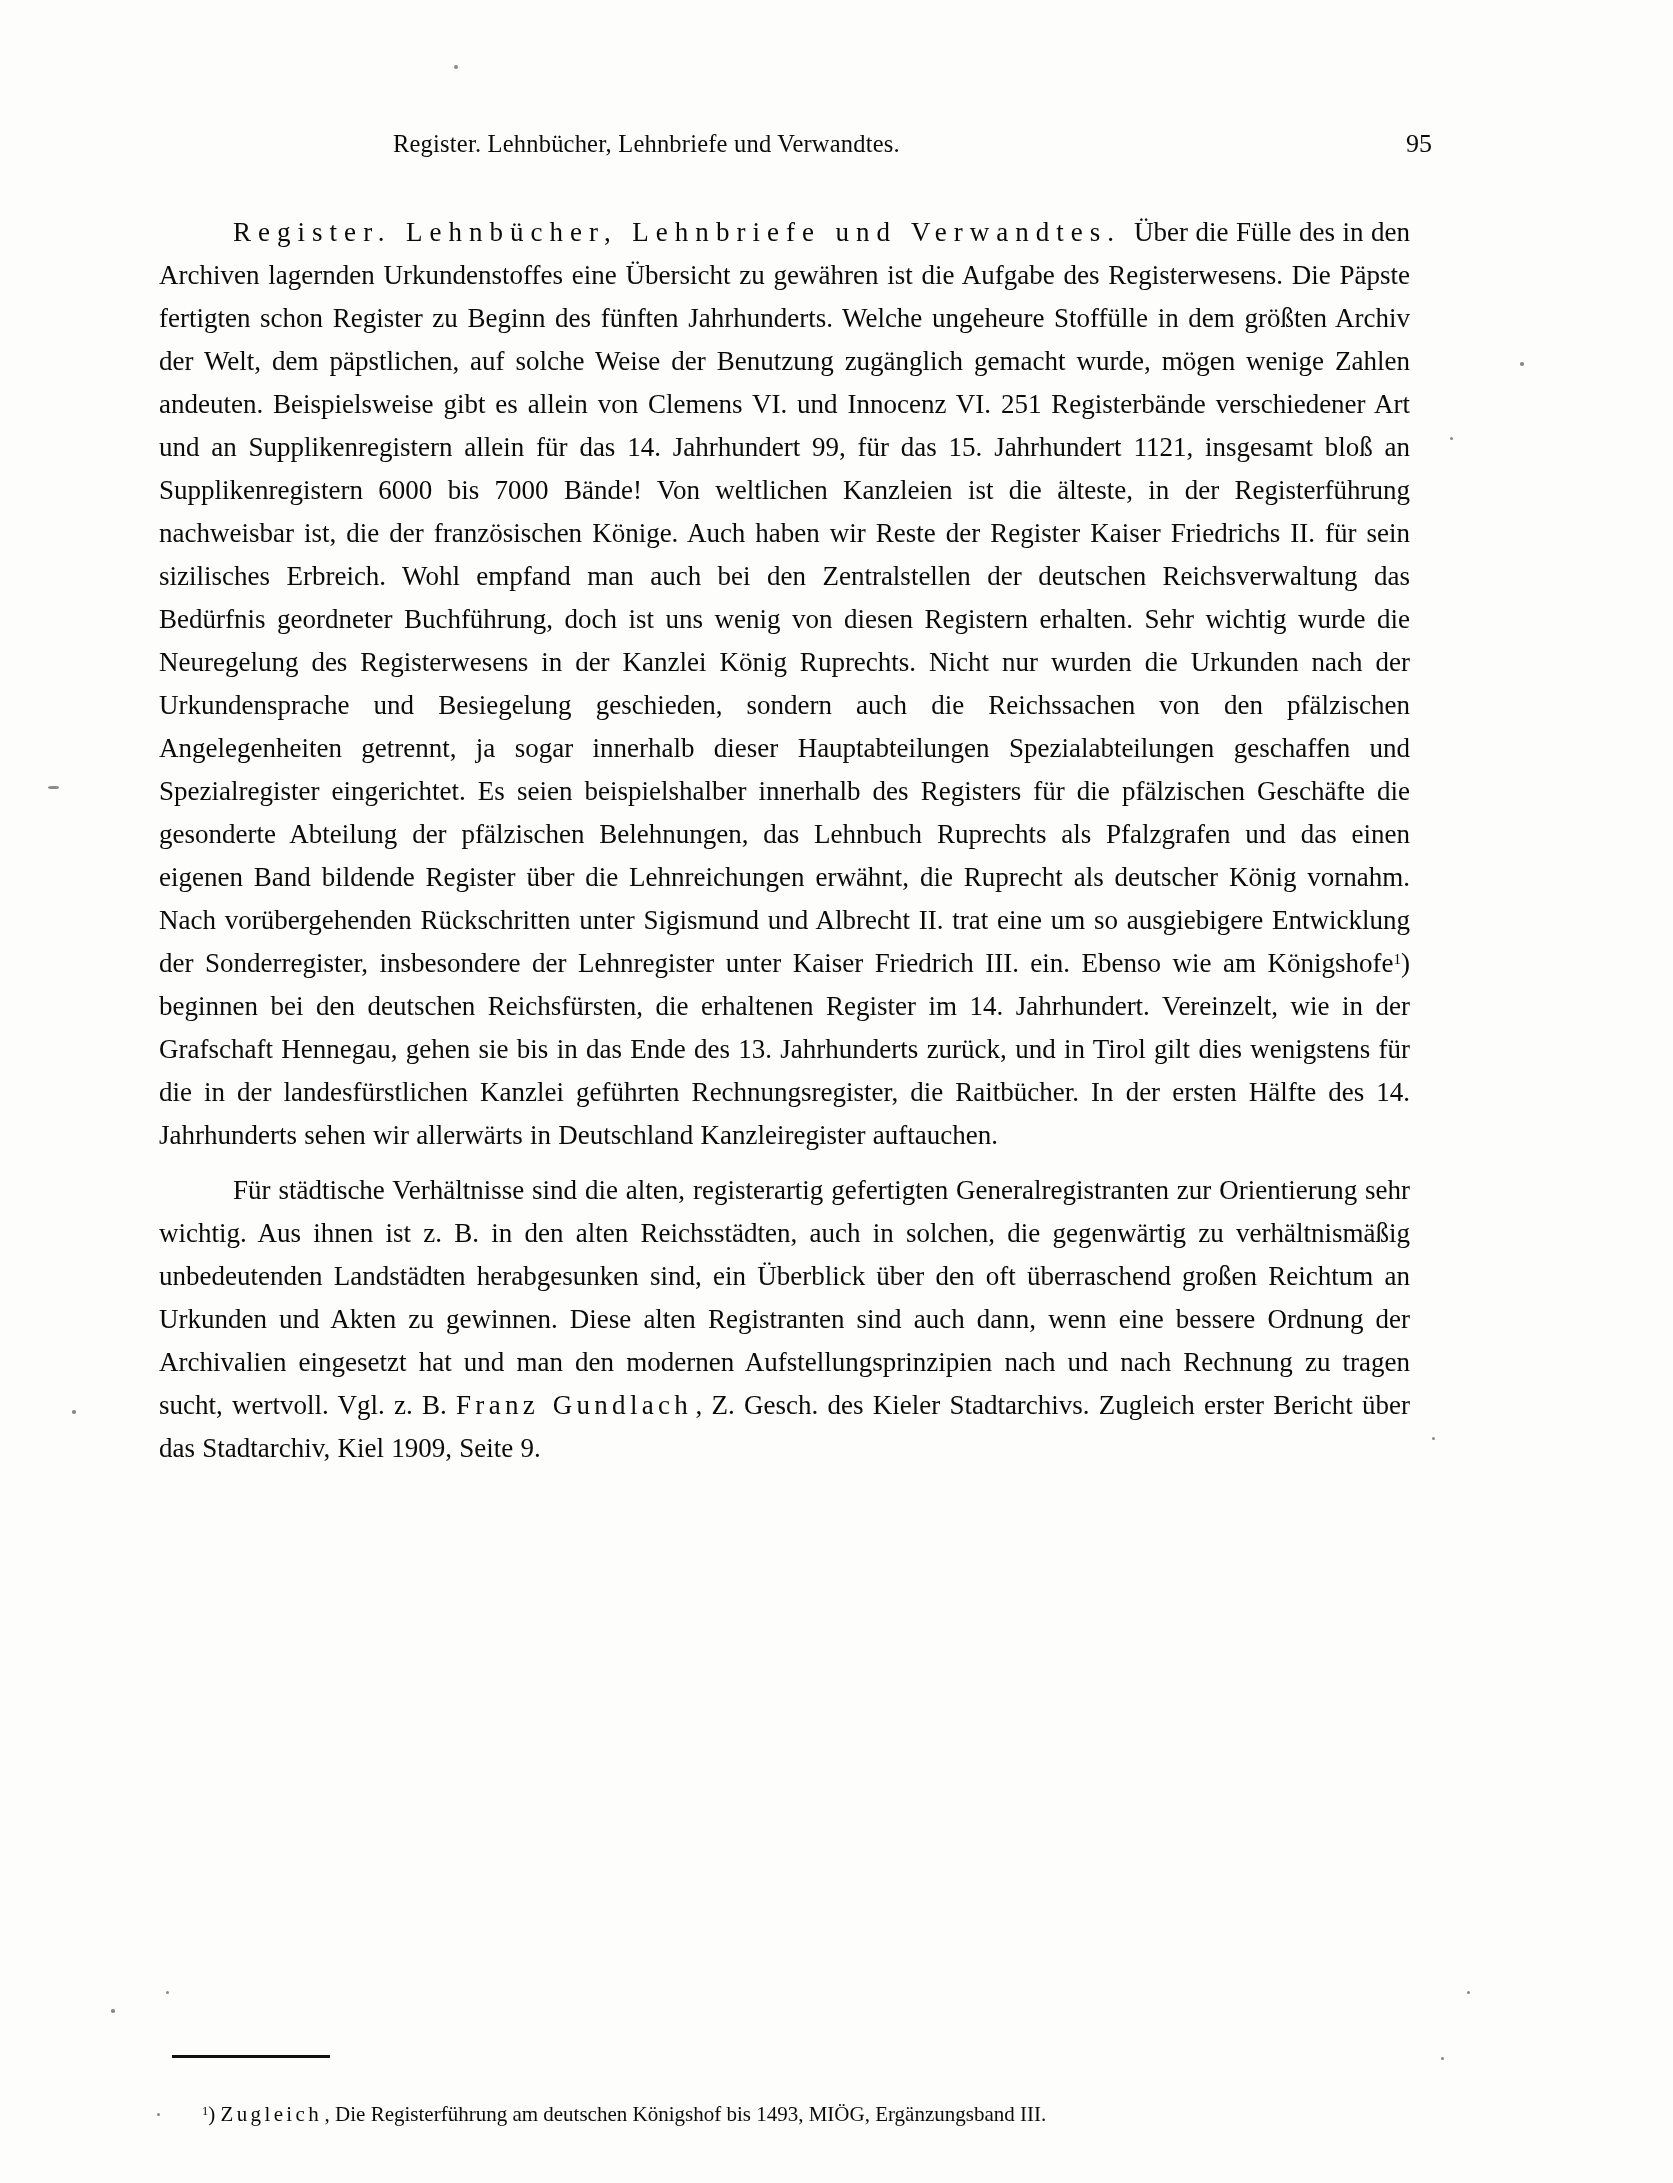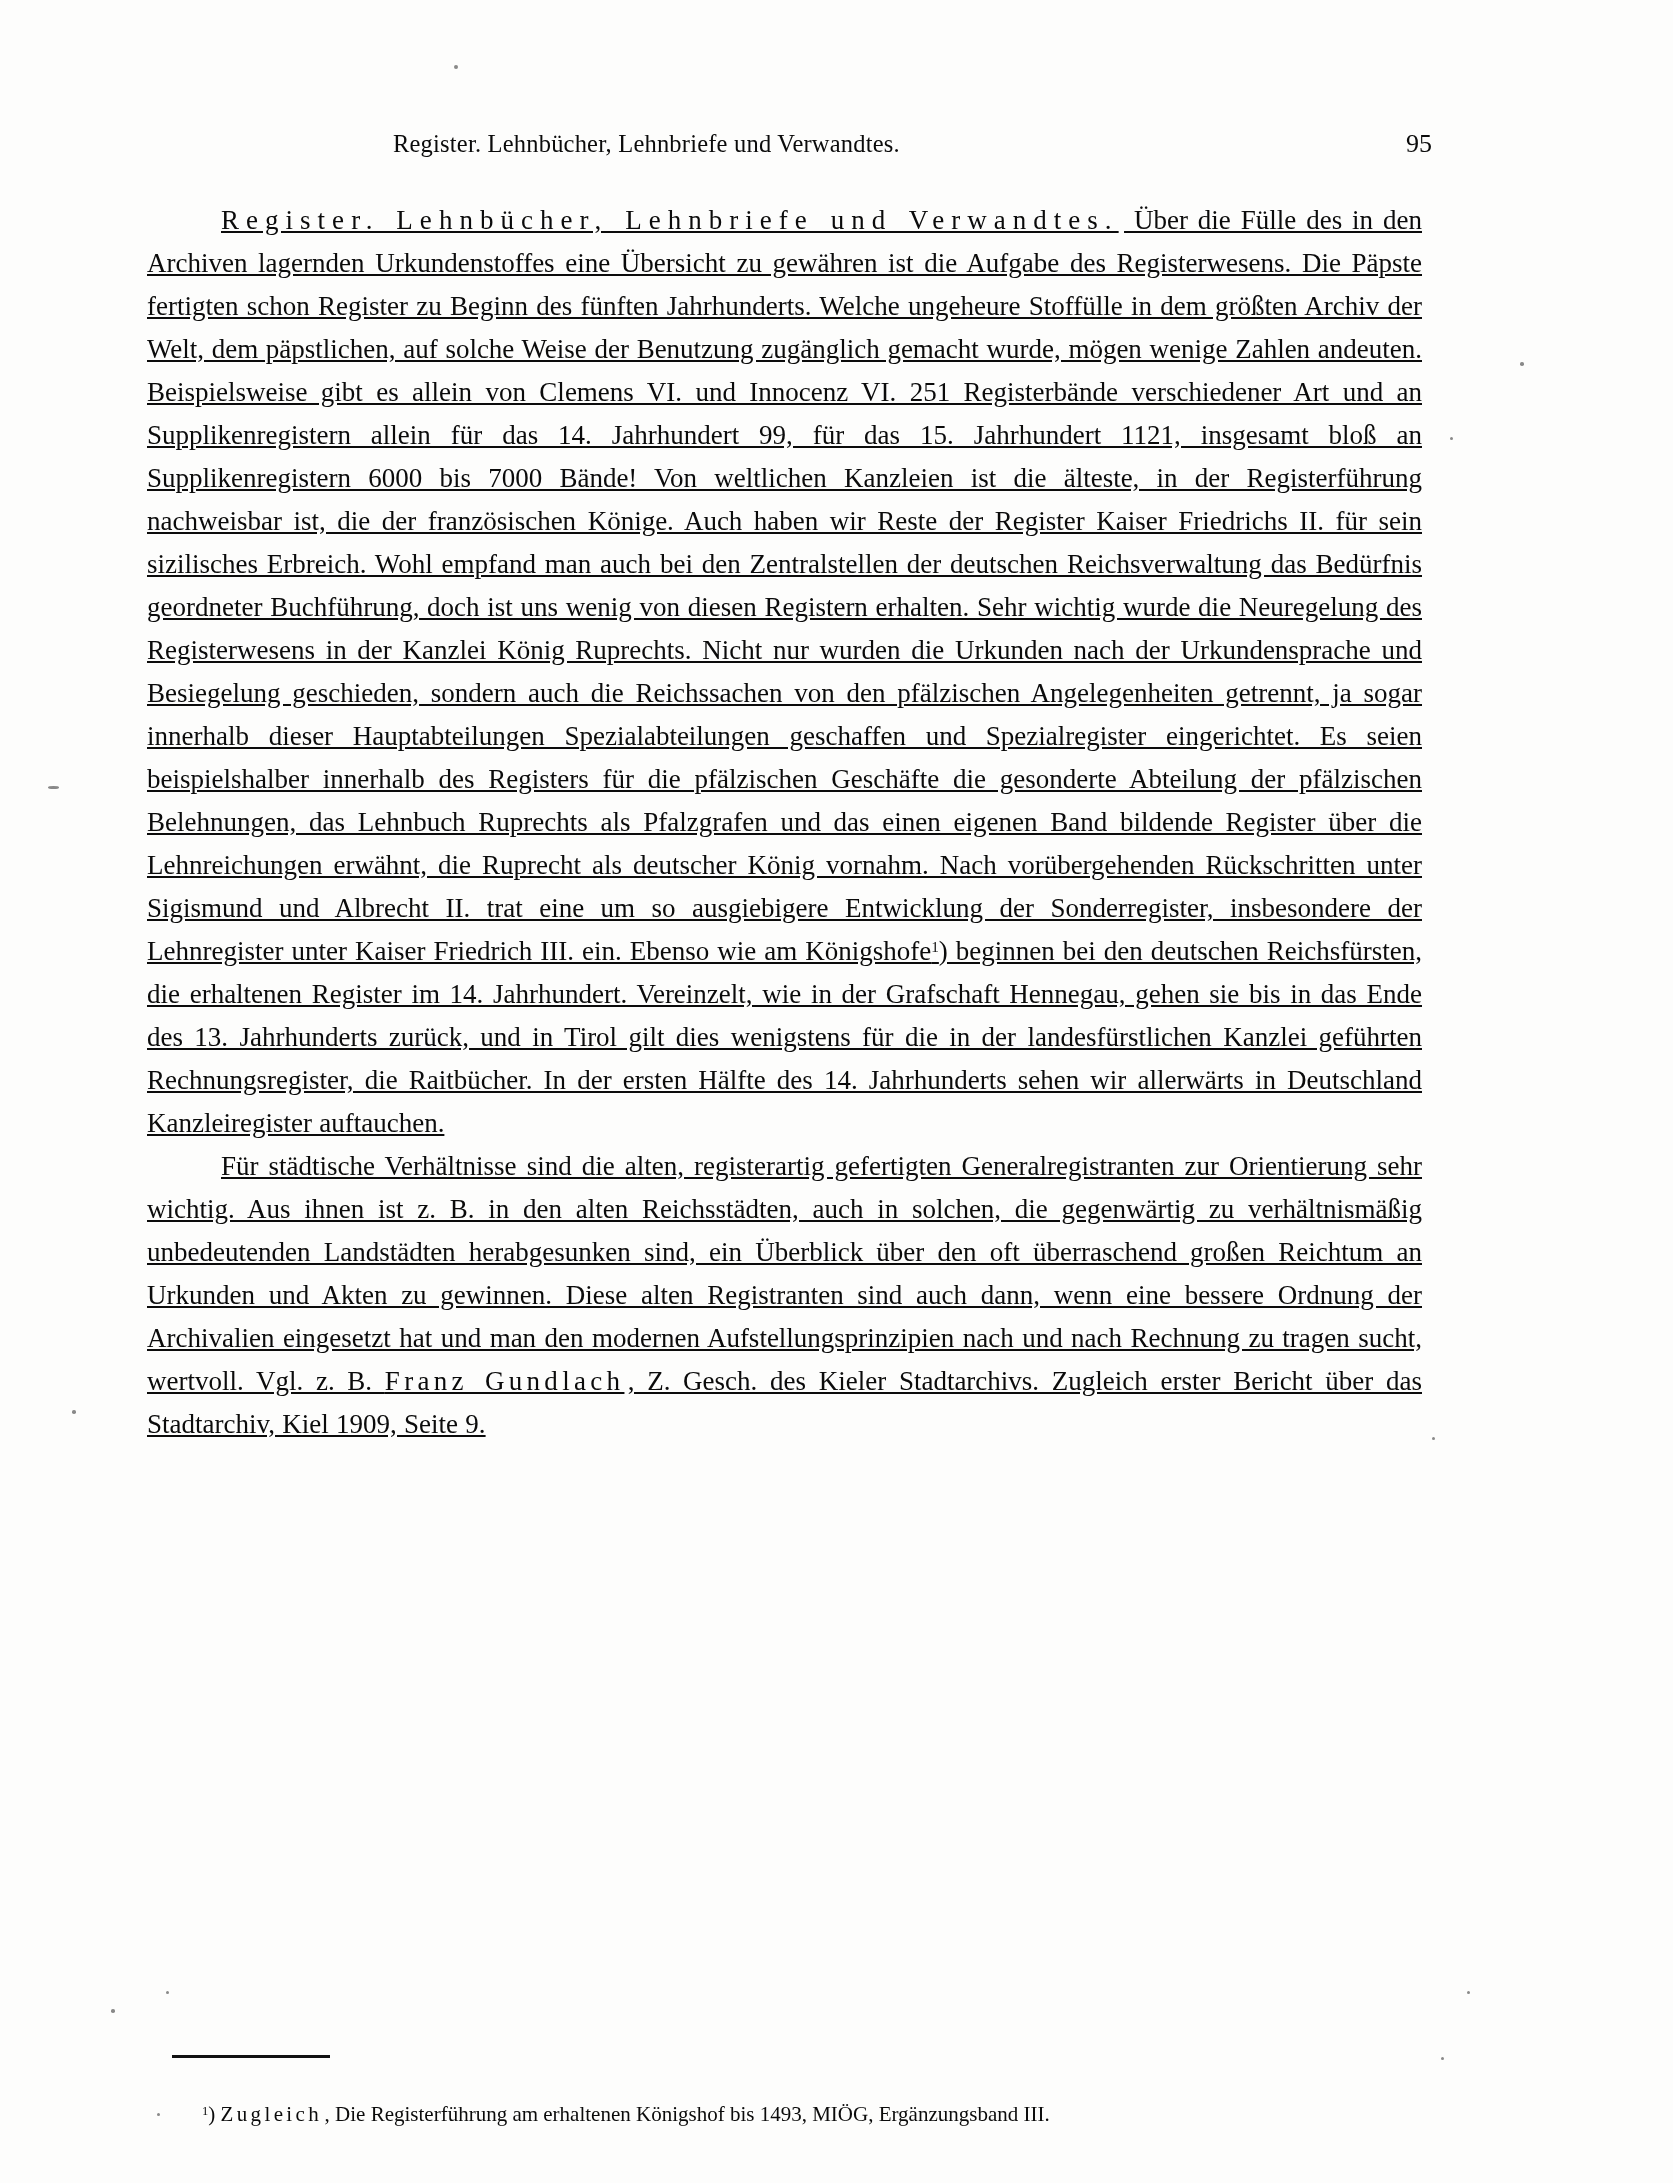--- a/index.html
+++ b/index.html
@@ -46,26 +46,25 @@
   .textblock {
     position: absolute;
     left: 147px;
     top: 199px;
     width: 1275px;
     font-size: 27px;
     line-height: 43px;
   }
 
   .para {
-    margin: 0;
+    margin: 12px;
     text-align: justify;
     text-align-last: left;
     text-justify: inter-word;
     word-spacing: 0.02em;
-    text-decoration: underline;
   }
   .para + .para {
     margin-top: 0;
   }
   .para.indent {
     text-indent: 74px;
   }
 
   
   .sp {
@@ -140,21 +139,21 @@
     <p class="para indent">
       <span>Für städtische Verhältnisse sind die alten, registerartig gefertigten Generalregistranten zur Orientierung sehr wichtig. Aus ihnen ist z. B. in den alten Reichsstädten, auch in solchen, die gegenwärtig zu verhältnismäßig unbedeutenden Landstädten herabgesunken sind, ein Überblick über den oft überraschend großen Reichtum an Urkunden und Akten zu gewinnen. Diese alten Registranten sind auch dann, wenn eine bessere Ordnung der Archivalien eingesetzt hat und man den modernen Aufstellungsprinzipien nach und nach Rechnung zu tragen sucht, wertvoll. Vgl. z. B. </span><span class="sp-tight">Franz Gundlach</span><span>, Z. Gesch. des Kieler Stadtarchivs. Zugleich erster Bericht über das Stadtarchiv, Kiel 1909, Seite 9.</span>
     </p>
 
   </div>
 
   <div class="footnote-rule"></div>
 
   <div class="footnote">
     <span class="fn-first">
-      <sup class="fn-mark">1</sup><span>) </span><span class="sp-tight">Zugleich</span><span>, Die Registerführung am erhaltenen Königshof bis 1493, MIÖG, Ergänzungsband III.</span>
+      <sup class="fn-mark">1</sup><span>) </span><span class="sp-tight">Zugleich</span><span>, Die Registerführung am deutschen Königshof bis 1493, MIÖG, Ergänzungsband III.</span>
     </span>
   </div>
 
   <div class="speck" style="left:454px;top:65px;width:3.9px;height:3.9px;"></div>
   <div class="speck" style="left:1520px;top:362px;width:3.5px;height:3.5px;"></div>
   <div class="speck" style="left:1450px;top:437px;width:3.1px;height:3.1px;"></div>
   <div class="speck" style="left:48px;top:786px;width:11.4px;height:2.6px;"></div>
   <div class="speck" style="left:72px;top:1410px;width:3.5px;height:3.5px;"></div>
   <div class="speck" style="left:1432px;top:1437px;width:3.1px;height:3.1px;"></div>
   <div class="speck" style="left:111px;top:2009px;width:3.5px;height:3.5px;"></div>

